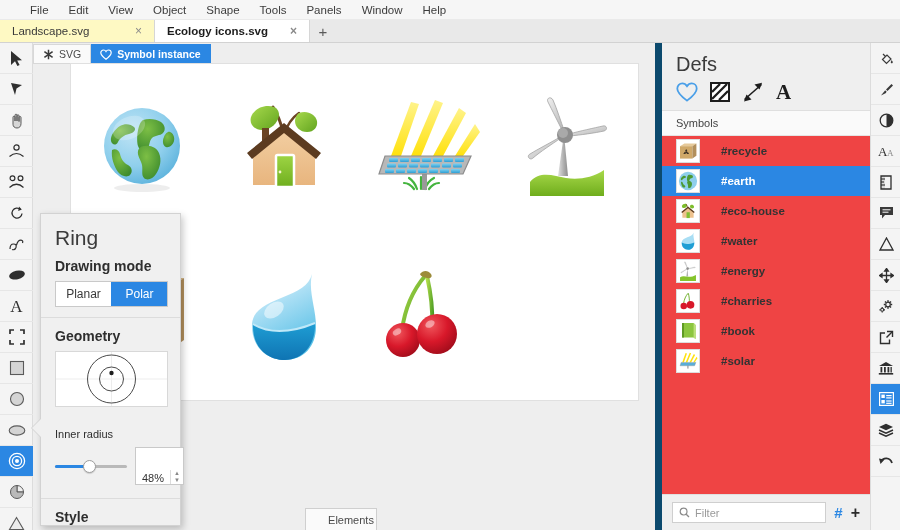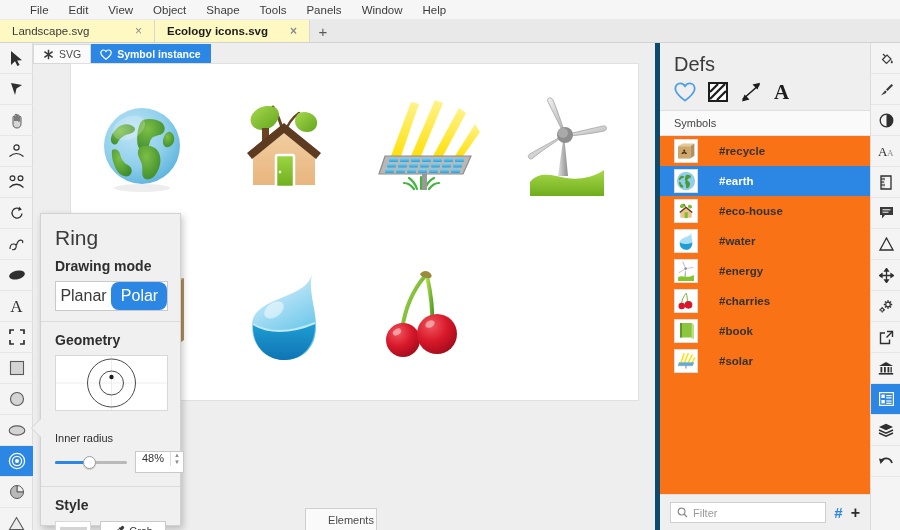--- a/index.html
+++ b/index.html
@@ -28,21 +28,21 @@
     background: #e9e9e9; display: flex; align-items: stretch;
     border-bottom: 1px solid #d2d2d2;
   }
   .tab {
     position: relative; display: flex; align-items: center;
     padding: 0 10px 0 12px; min-width: 155px;
     font-size: 11.5px; color: #3a3a3a;
     border-right: 1px solid #d6d6d6; background: #fef9c3;
     cursor: pointer;
   }
-  .tab.active { background: #fef9c3; color: #1c1c1c; font-weight: bold; }
+  .tab.active { background: #ffffff; color: #1c1c1c; font-weight: bold; }
   .tab .tlabel { flex: 1; white-space: nowrap; overflow: hidden; }
   .tab .tclose {
     font-size: 12px; color: #8a8a8a; margin-left: 8px; line-height: 1;
     padding: 0 2px;
   }
   .tab-add {
     display: flex; align-items: center; justify-content: center;
     width: 26px; font-size: 15px; color: #5a5a5a; cursor: pointer;
   }
 
@@ -122,22 +122,22 @@
     filter: drop-shadow(-1px 0 0 #d2d2d2);
   }
   .rp-title {
     font-size: 21px; color: #3b3b3b; padding: 12px 14px 8px 14px; font-weight: normal;
   }
   .rp-sec { padding: 0 14px; }
   .rp-label { font-size: 14px; font-weight: bold; color: #2e2e2e; margin-bottom: 7px; }
   .rp-divider { height: 1px; background: #dcdcdc; margin: 10px 0 0 0; }
   .segmented { display: flex; width: 113px; border: 1px solid #c9c9c9; background: #fff; }
   .seg {
-    flex: 1; text-align: center; font-size: 16px; padding: 5px 0;
-    color: #3a3a3a; cursor: pointer; background: #fff; border-radius: 8px;
+    flex: 1; text-align: center; font-size: 12px; padding: 5px 0;
+    color: #3a3a3a; cursor: pointer; background: #fff;
   }
   .seg + .seg { border-left: 1px solid #c9c9c9; }
   .seg.active { background: #2b87e3; color: #fff; border-left-color: #2b87e3; }
 
   .geo-preview {
     width: 113px; height: 56px; background: #fff; border: 1px solid #d8d8d8;
     position: relative;
   }
   .slider-row { display: flex; align-items: center; gap: 8px; margin-top: 6px; }
   .slider {
@@ -150,22 +150,22 @@
   .slider .track-on {
     position: absolute; top: 6px; left: 0; width: 34px; height: 3px;
     background: #2b87e3; border-radius: 2px;
   }
   .slider .knob {
     position: absolute; top: 1px; left: 27px; width: 13px; height: 13px;
     background: #fff; border: 1px solid #9e9e9e; border-radius: 50%;
     box-shadow: 0 1px 1px rgba(0,0,0,0.15);
   }
   .spin {
-    display: flex; align-items: flex-start; border: 1px solid #c9c9c9;
-    background: #fff; height: 22px;
+    display: flex; align-items: flex-end; border: 1px solid #c9c9c9;
+    background: #fff; height: 38px;
   }
   .spin .sval {
     width: 34px; font-size: 11px; color: #333; display: flex;
     align-items: center; justify-content: center;
   }
   .spin .sarrows {
     width: 13px; border-left: 1px solid #dcdcdc; display: flex;
     flex-direction: column; justify-content: center; align-items: center;
     color: #888; font-size: 6px; line-height: 7px;
   }
@@ -179,21 +179,21 @@
   .sbtn {
     width: 66px; height: 20px; border: 1px solid #c9c9c9; background: #fff;
     font-size: 10.5px; color: #333; display: flex; align-items: center;
     justify-content: center; gap: 4px; cursor: pointer;
   }
   .sbtn.disabled { color: #b0b0b0; border-color: #e0e0e0; background: #f4f4f4; cursor: default; }
 
   
   .defs {
     position: absolute; top: 43px; right: 30px; width: 215px; bottom: 0;
-    background: #f97316; border-left: 5px solid #0c4a6e;
+    background: #ef4444; border-left: 7px solid #0c4a6e;
     display: flex; flex-direction: column;
   }
   .defs-head { background: #efefef; padding: 10px 14px 8px 14px; border-bottom: 1px solid #dfdfdf; }
   .defs-title { font-size: 20px; color: #3b3b3b; margin-bottom: 6px; }
   .defs-icons { display: flex; align-items: center; gap: 12px; }
   .defs-icons > span { cursor: pointer; display: flex; align-items: center; }
   .defs-sub {
     font-size: 11px; color: #444; padding: 6px 14px;
     border-bottom: 1px solid #e4e4e4; background: #fafafa;
   }

